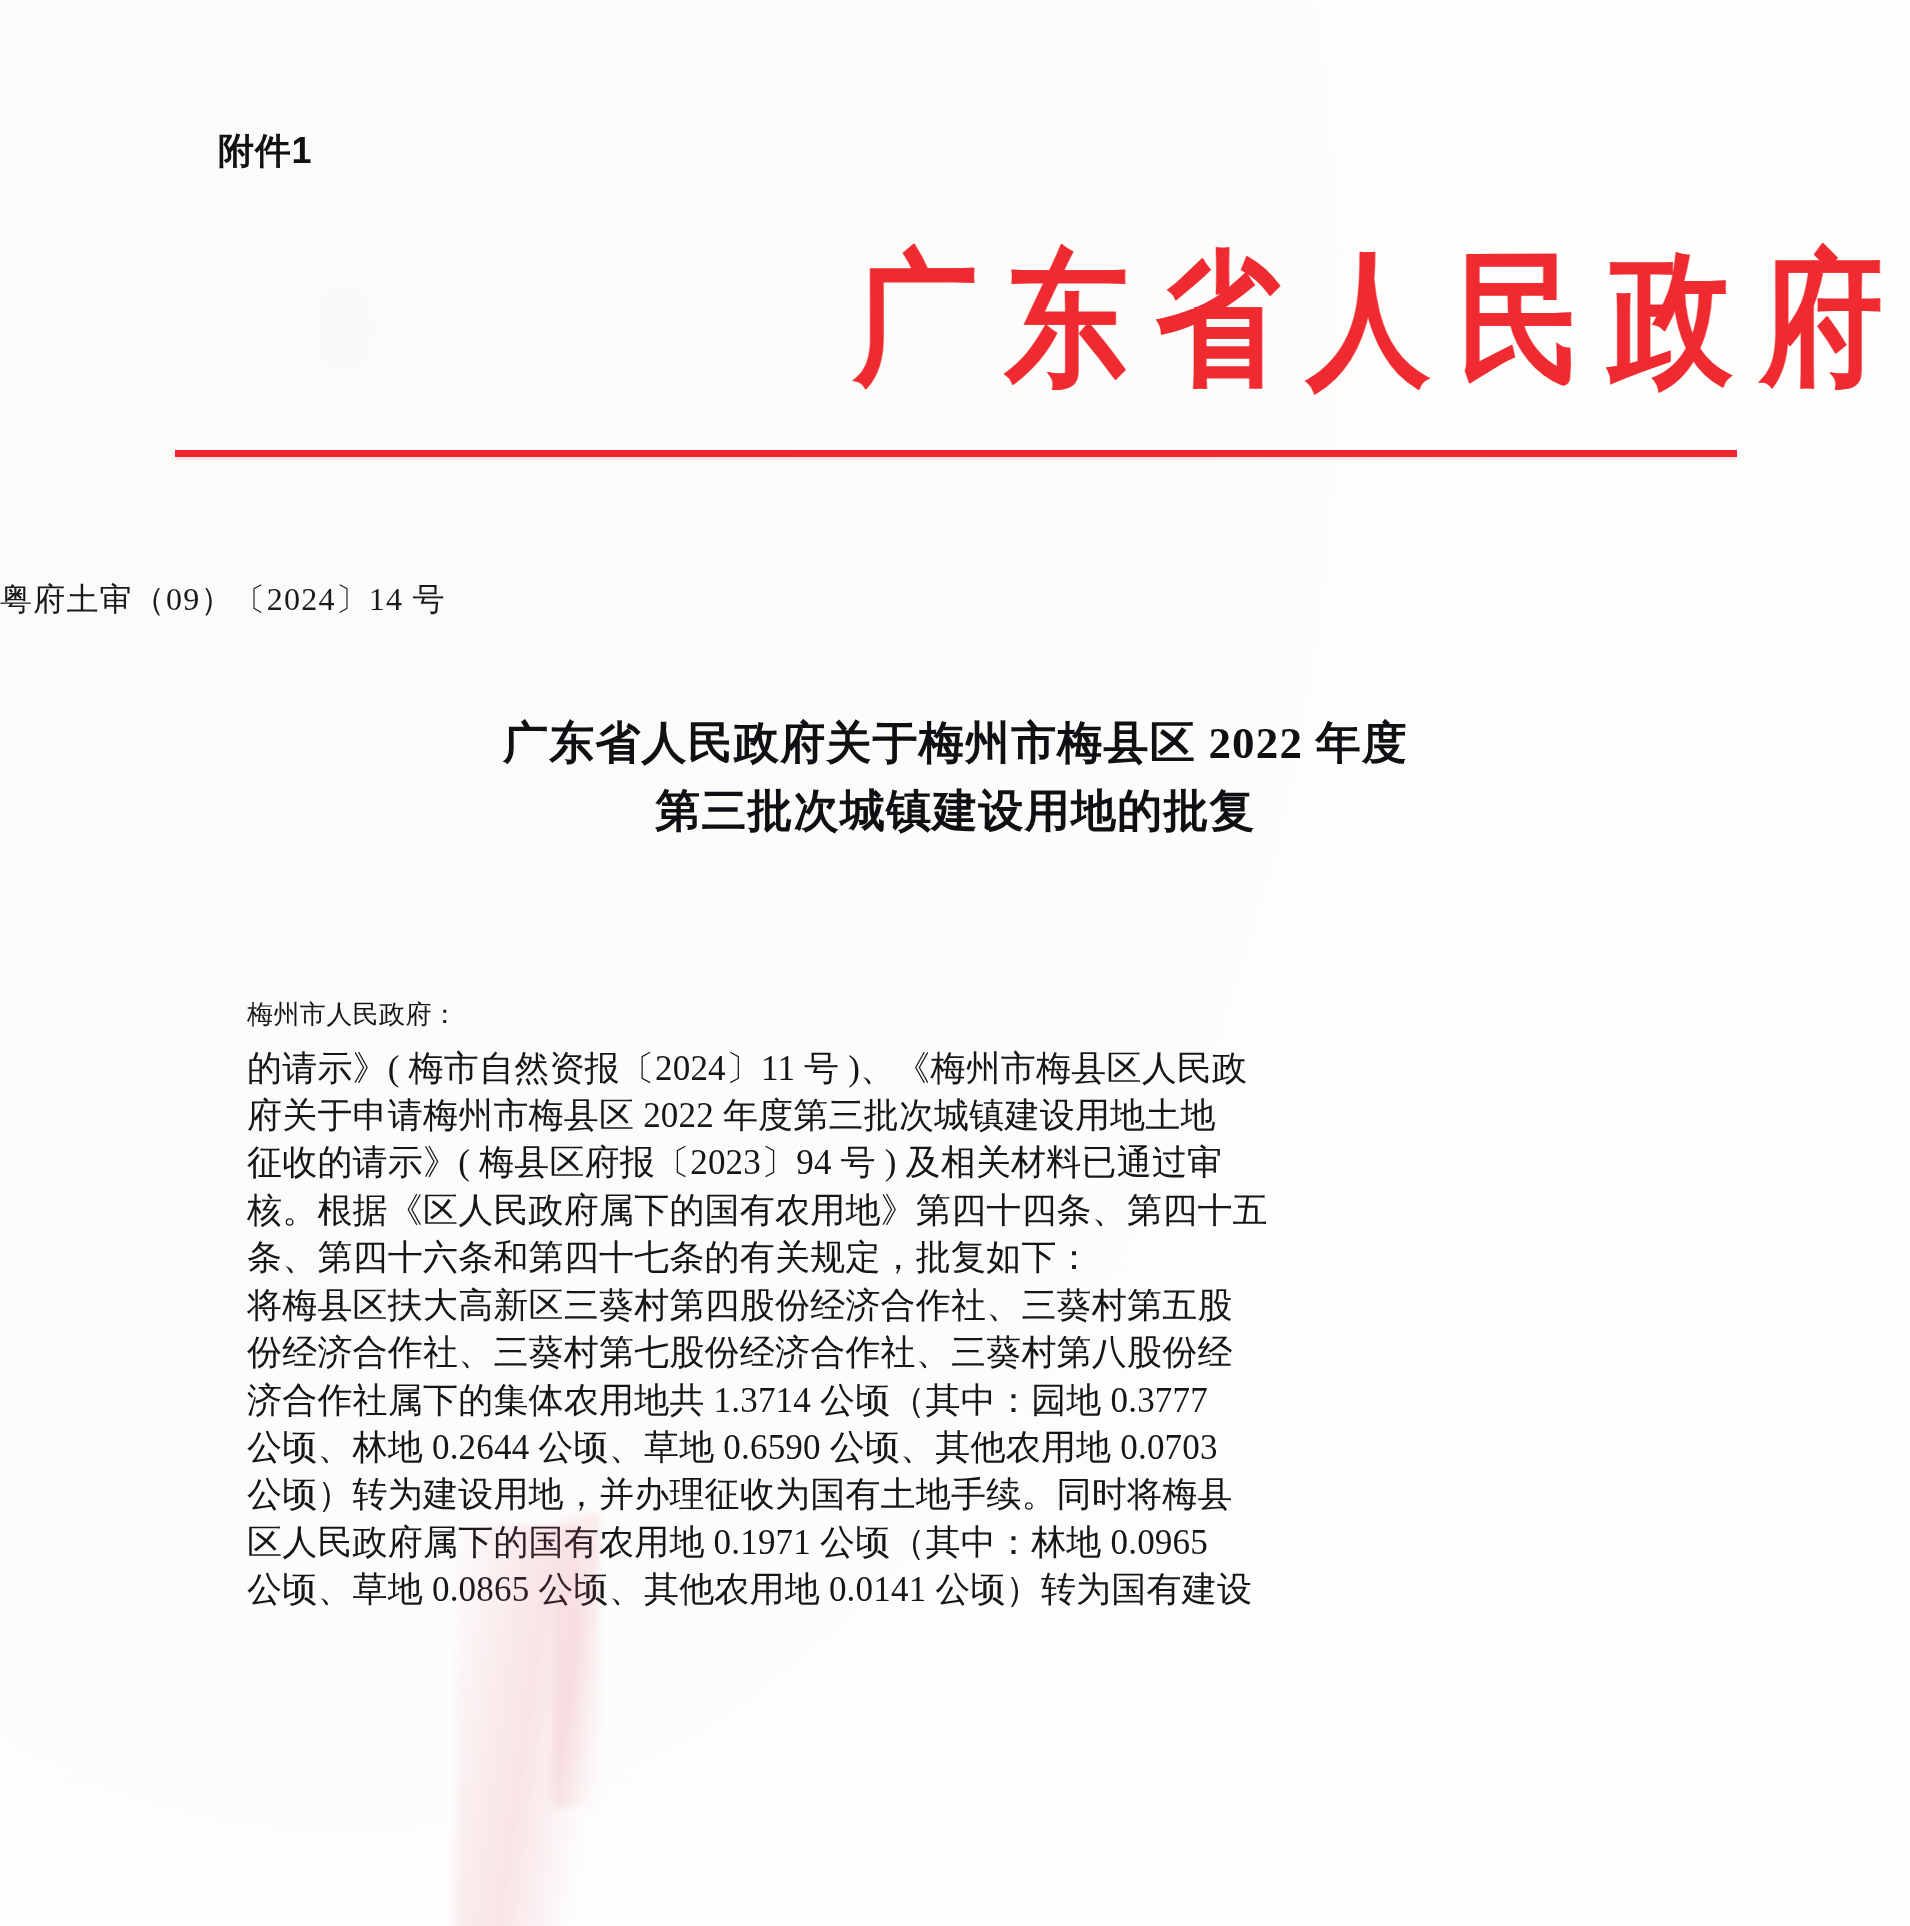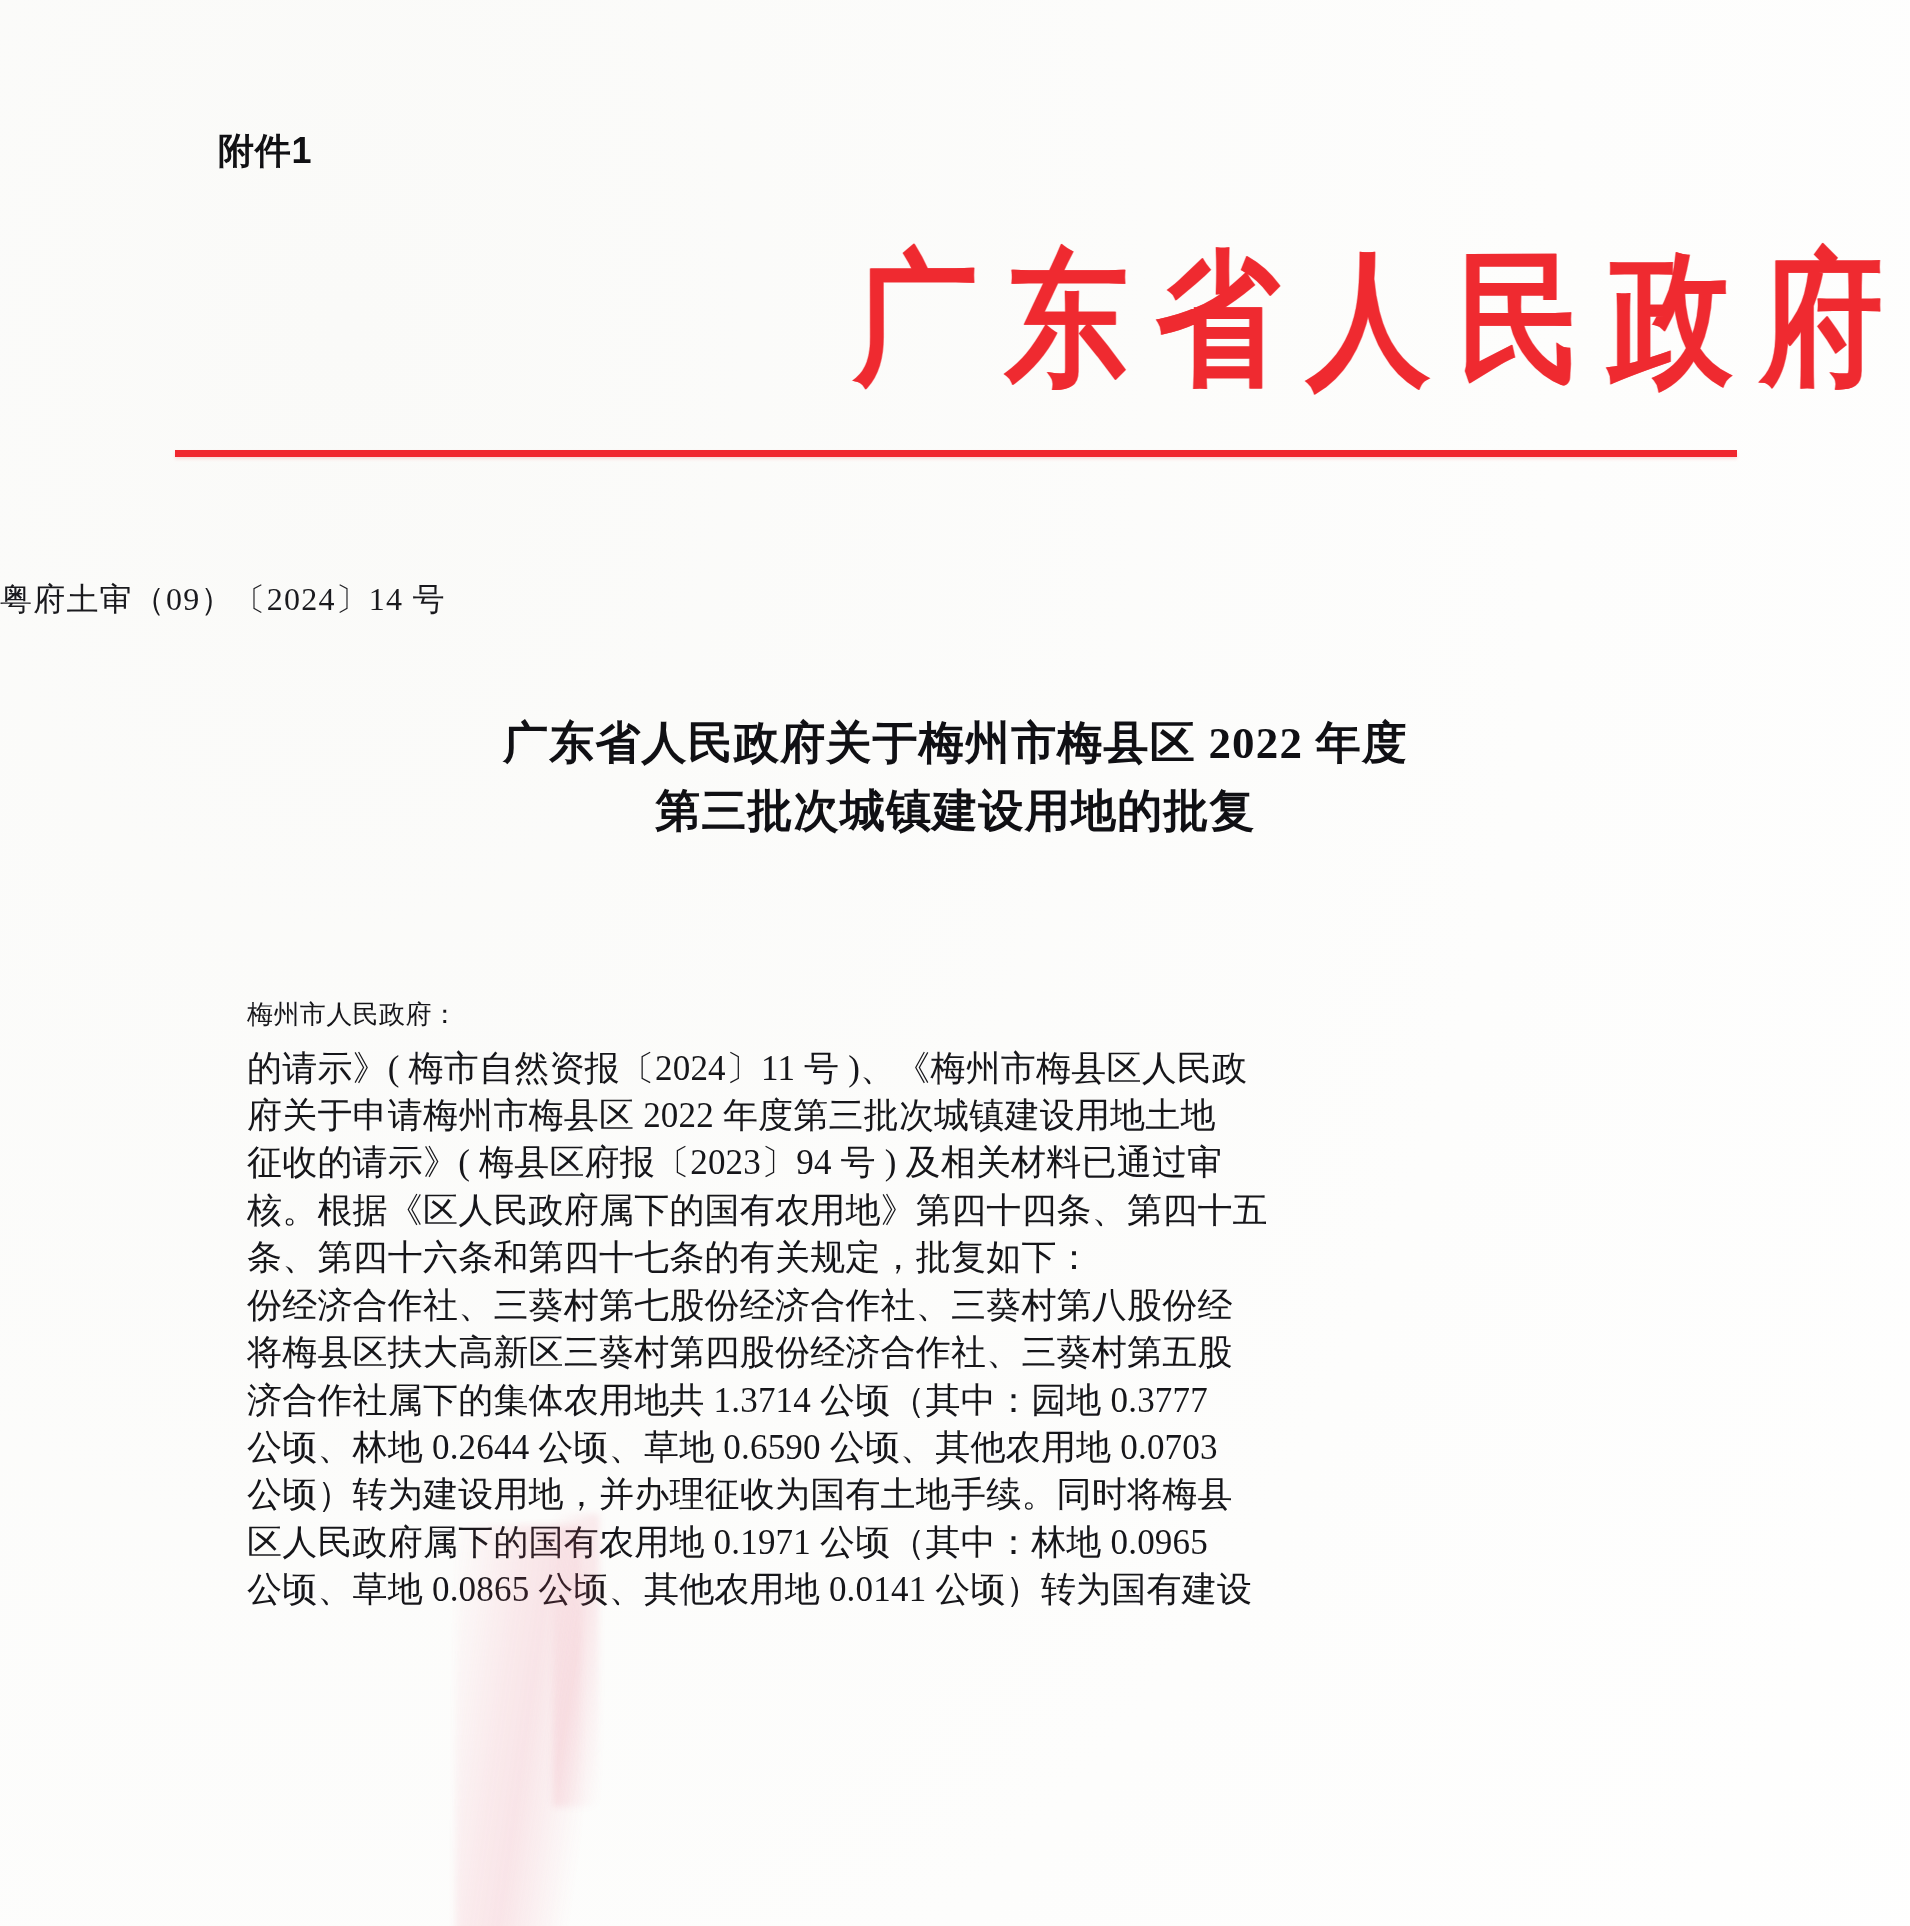--- a/index.html
+++ b/index.html
@@ -195,22 +195,22 @@
 
       <div>
         <div class="body-line">的请示》( 梅市自然资报〔2024〕11 号 )、《梅州市梅县区人民政</div>
         <div class="body-line">府关于申请梅州市梅县区 2022 年度第三批次城镇建设用地土地</div>
         <div class="body-line">征收的请示》( 梅县区府报〔2023〕94 号 ) 及相关材料已通过审</div>
         <div class="body-line">核。根据《区人民政府属下的国有农用地》第四十四条、第四十五</div>
         <div class="body-line">条、第四十六条和第四十七条的有关规定，批复如下：</div>
       </div>
 
       <div>
+        <div class="body-line">将梅县区扶大高新区三葵村第四股份经济合作社、三葵村第五股</div>
         <div class="body-line">份经济合作社、三葵村第七股份经济合作社、三葵村第八股份经</div>
-        <div class="body-line">将梅县区扶大高新区三葵村第四股份经济合作社、三葵村第五股</div>
         <div class="body-line">济合作社属下的集体农用地共 1.3714 公顷（其中：园地 0.3777</div>
         <div class="body-line">公顷、林地 0.2644 公顷、草地 0.6590 公顷、其他农用地 0.0703</div>
         <div class="body-line">公顷）转为建设用地，并办理征收为国有土地手续。同时将梅县</div>
         <div class="body-line">区人民政府属下的国有农用地 0.1971 公顷（其中：林地 0.0965</div>
         <div class="body-line">公顷、草地 0.0865 公顷、其他农用地 0.0141 公顷）转为国有建设</div>
       </div>
     </div>
 
     <div class="seal-ghost"></div>
     <div class="seal-ghost-2"></div>

